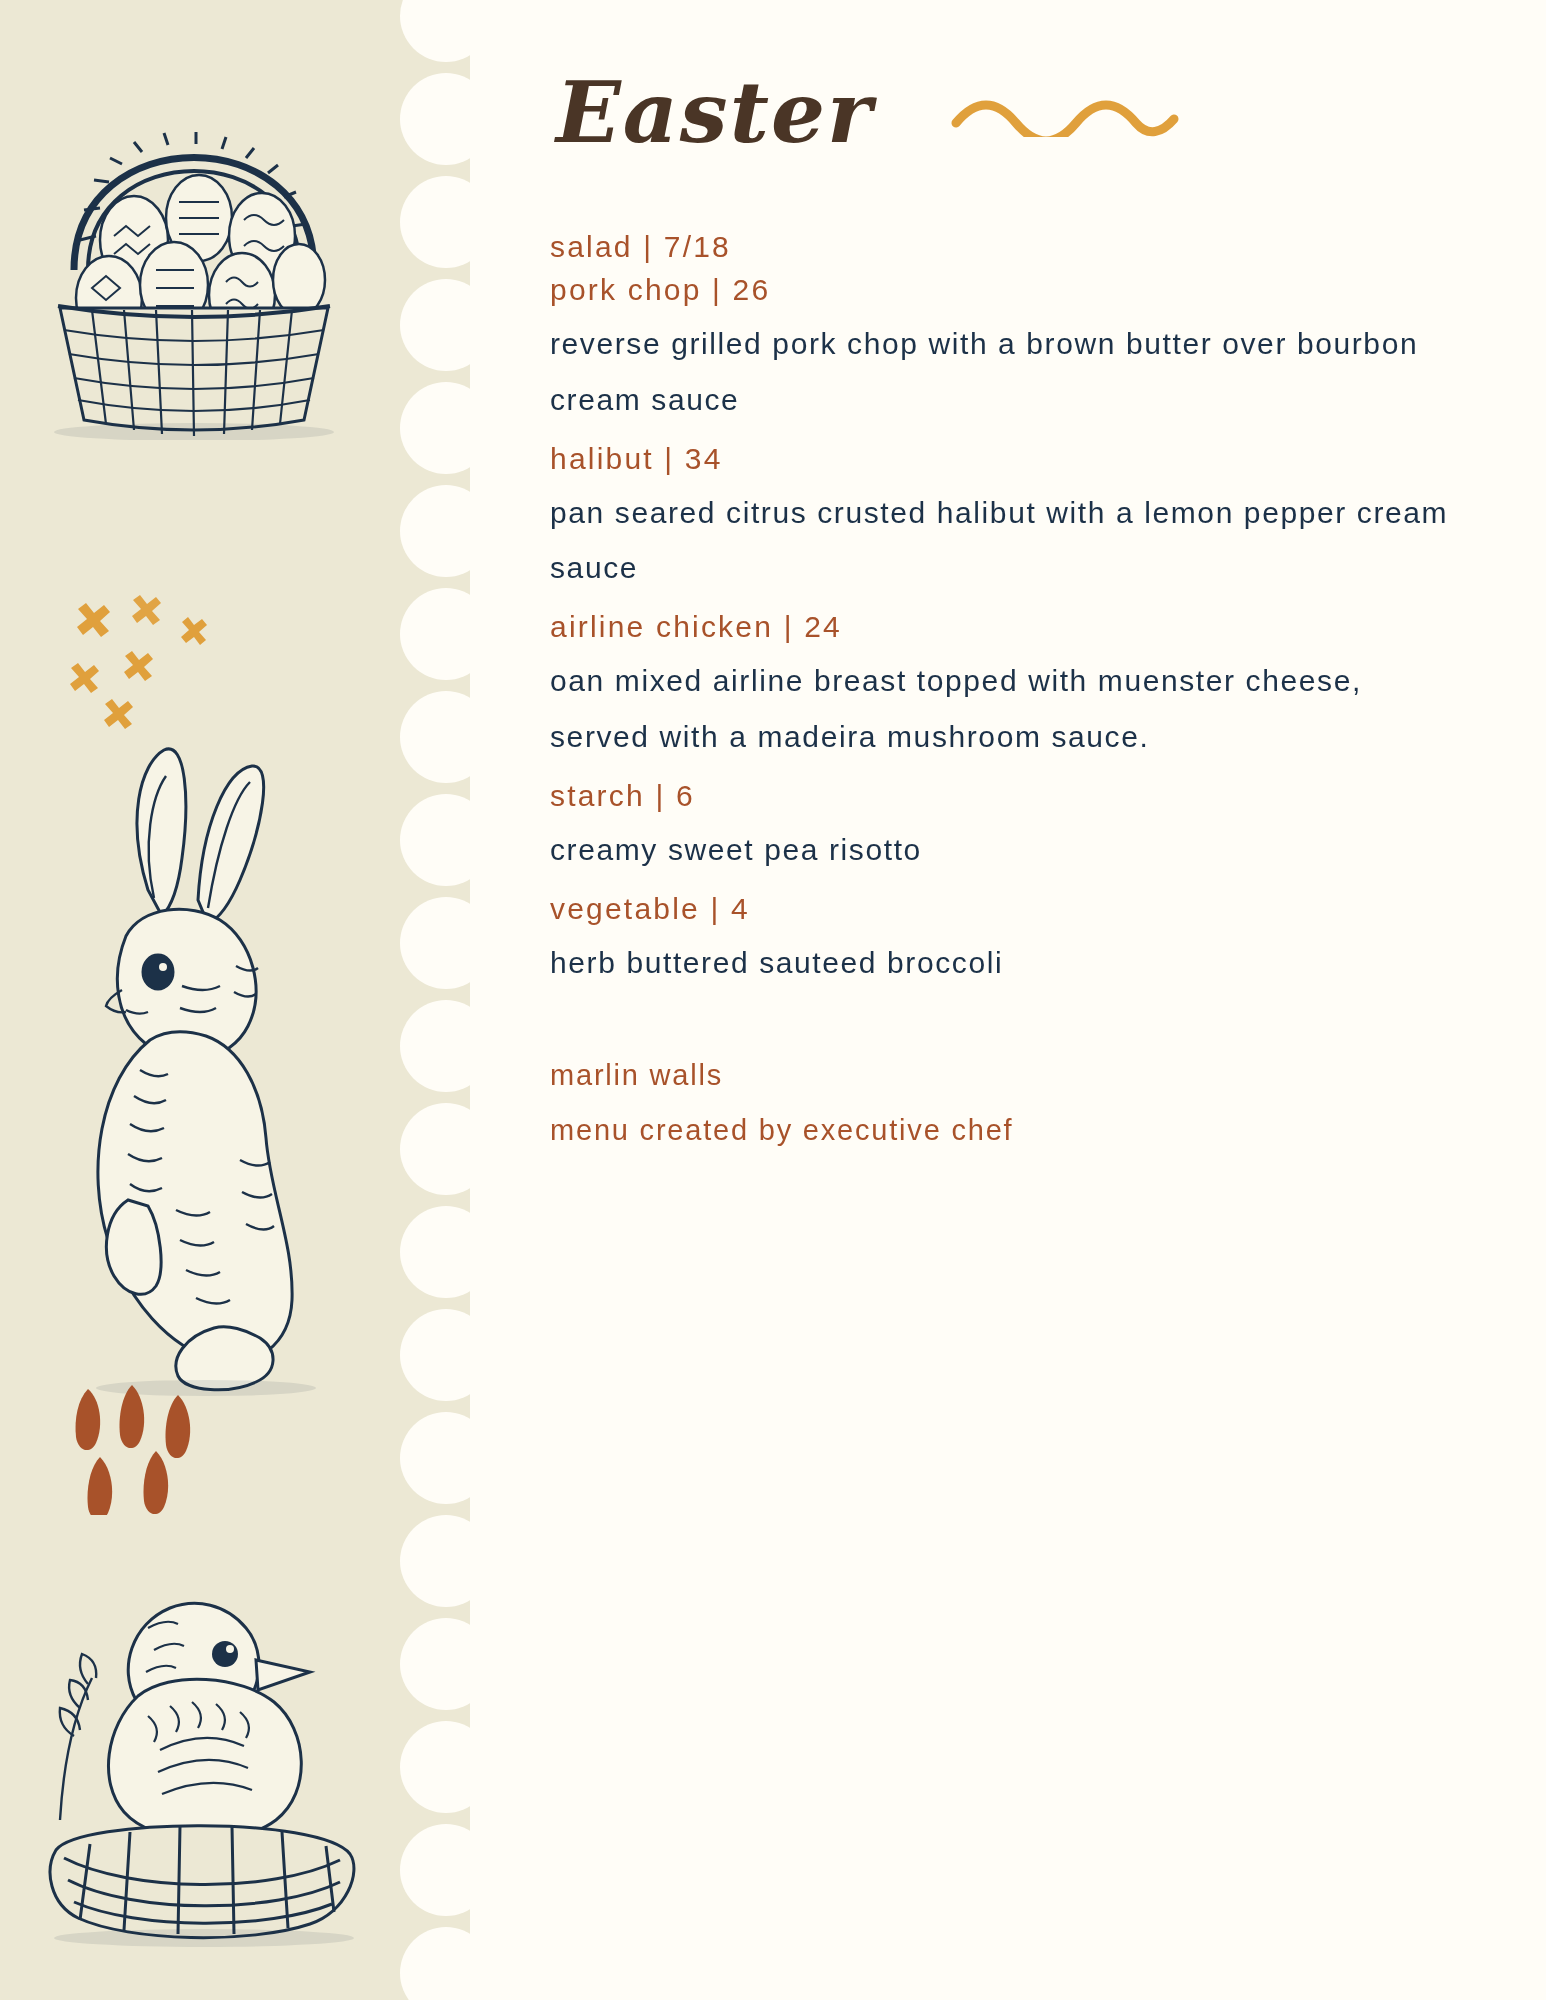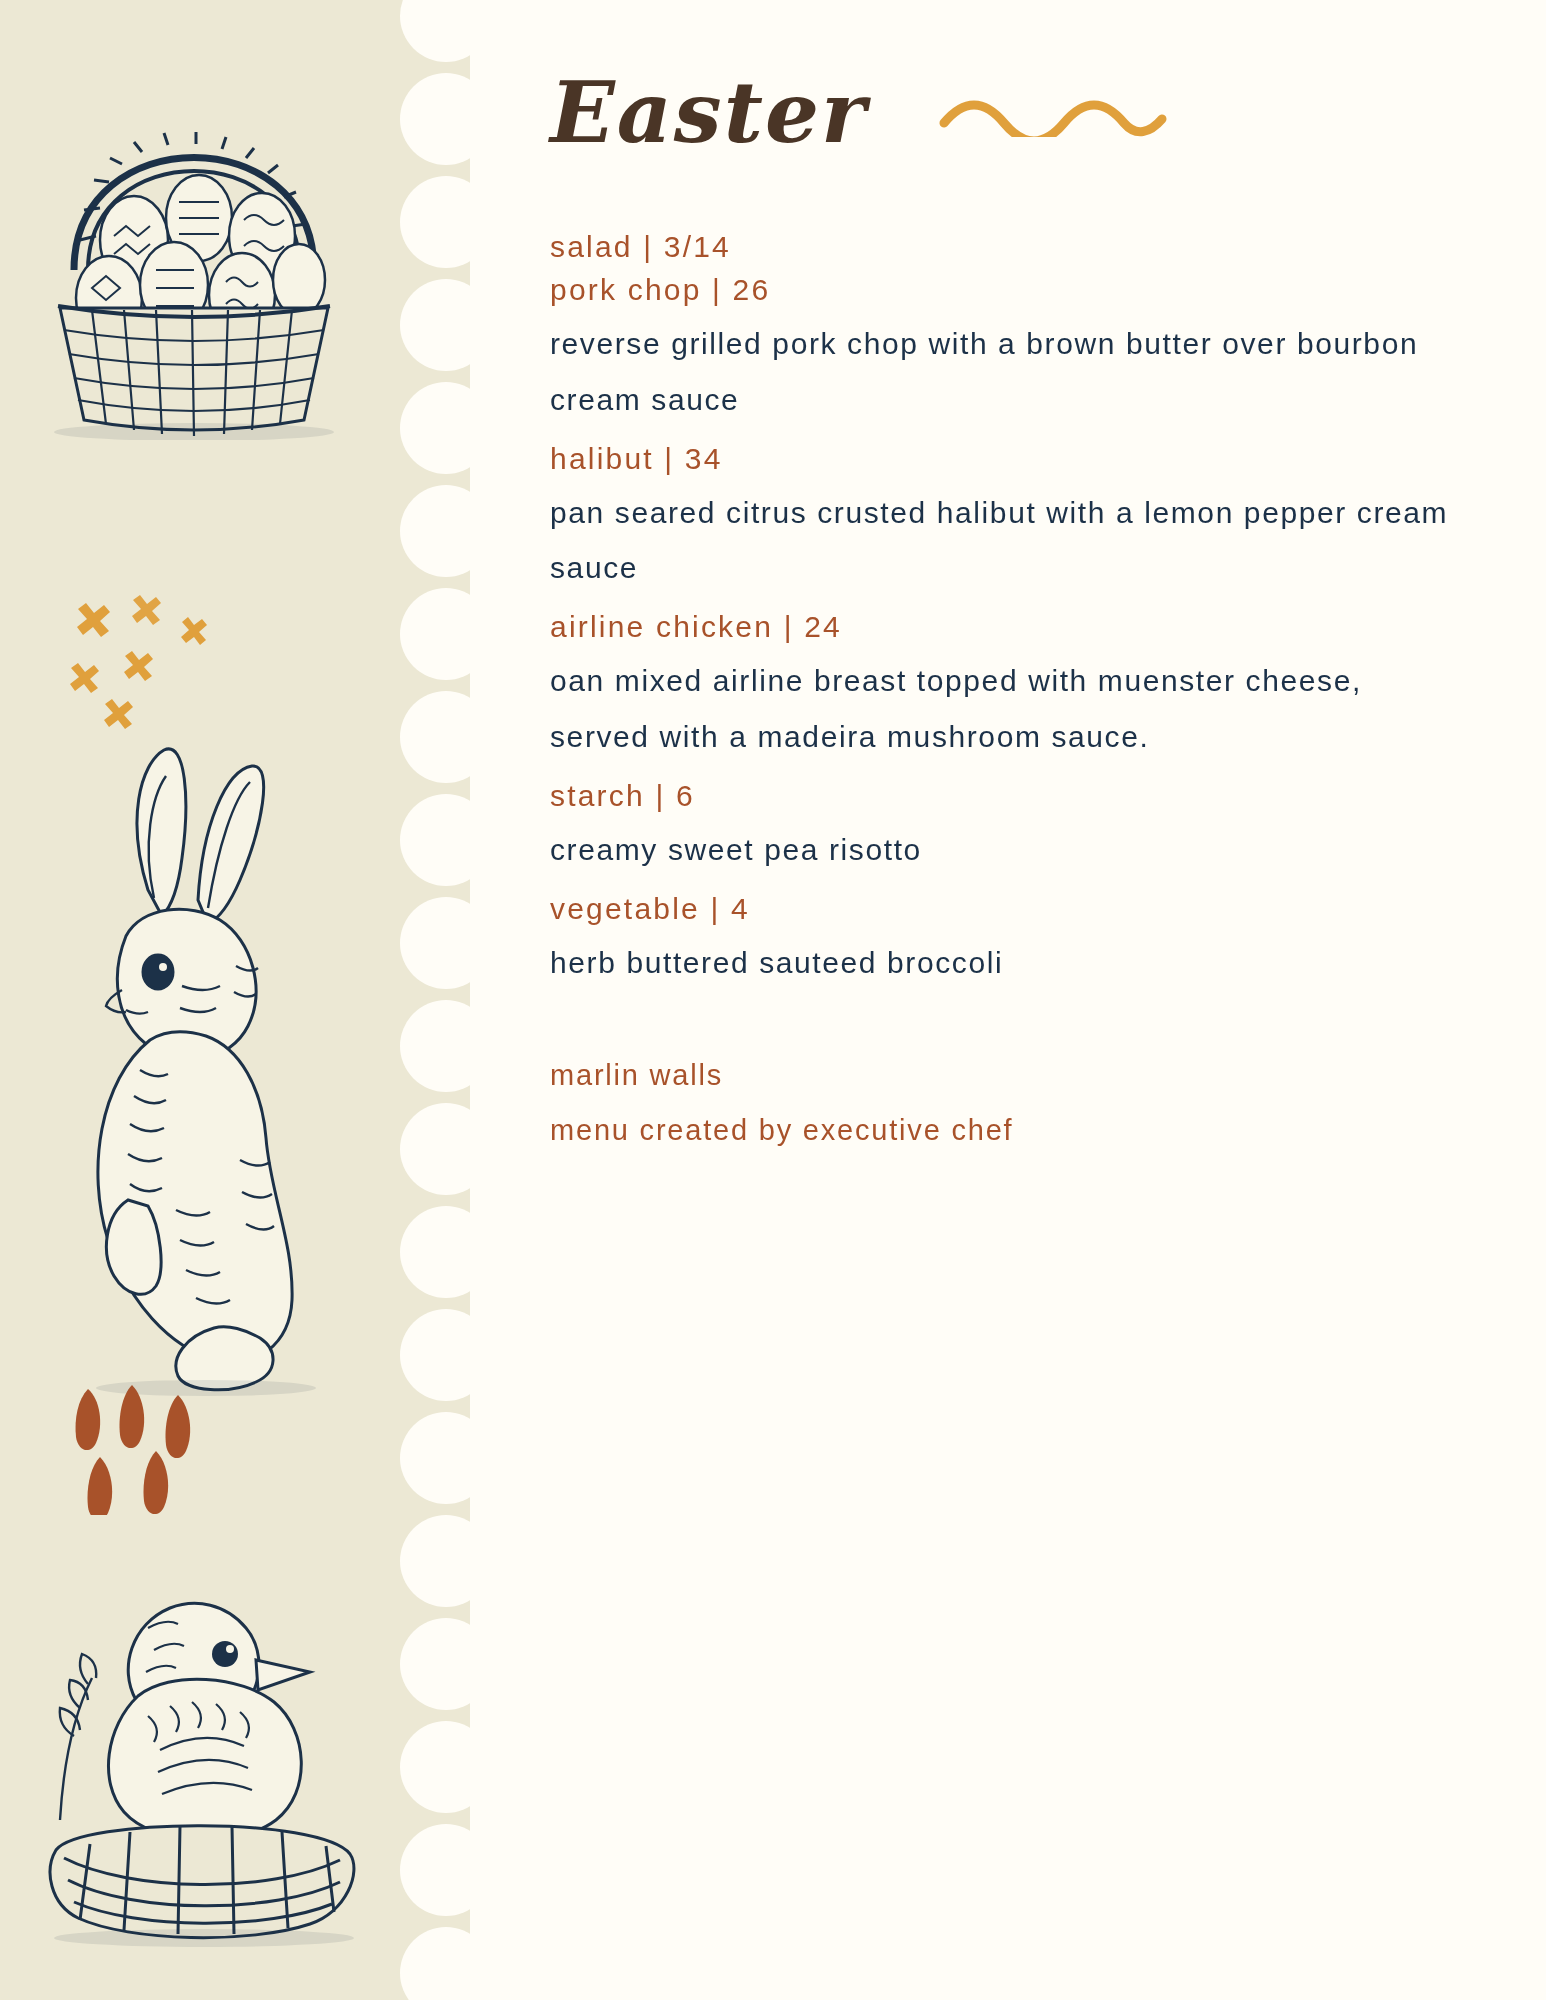--- a/index.html
+++ b/index.html
@@ -78,21 +78,21 @@
     display: flex;
     align-items: center;
   }
   .title {
     font-family: "DejaVu Serif", serif;
     font-style: italic;
     font-size: 85px;
     letter-spacing: 2px;
     color: #4a3526;
     line-height: 1;
-    margin: 0;
+    margin: 6px;
     padding: 0;
   }
   .squiggle {
     margin-left: 70px;
     margin-top: 10px;
   }
 
   .menu {
     position: absolute;
     left: 80px;
@@ -308,21 +308,21 @@
     <div class="title-row">
       <h1 class="title">Easter</h1>
       <svg class="squiggle" width="230" height="40" viewBox="0 0 230 40">
         <path d="M6 26 C26 2 46 2 66 26 C86 50 106 50 126 26 C146 2 166 2 186 26 C198 40 212 36 224 22" fill="none" stroke="#e0a03c" stroke-width="9" stroke-linecap="round"></path>
       </svg>
     </div>
 
     <div class="menu">
 
       <div class="item">
-        <p class="item-head">salad | 3/14</p>
+        <p class="item-head">salad | 7/18</p>
       </div>
 
       <div class="item">
         <p class="item-head">pork chop | 26</p>
         <p class="item-desc">reverse grilled pork chop with a brown butter over bourbon cream sauce</p>
       </div>
 
       <div class="item">
         <p class="item-head">halibut | 34</p>
         <p class="item-desc">pan seared citrus crusted halibut with a lemon pepper cream sauce</p>

